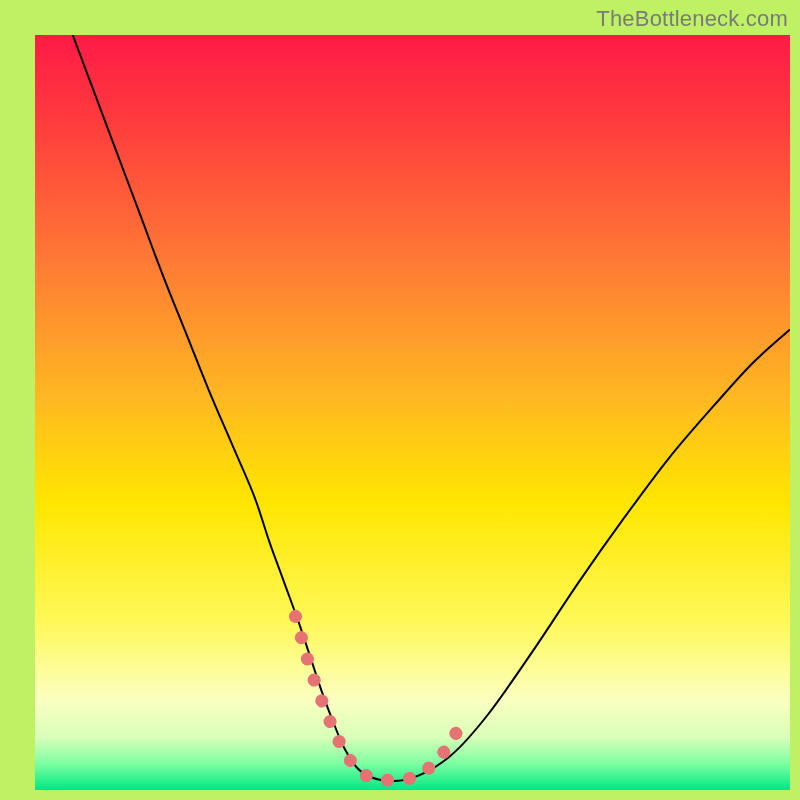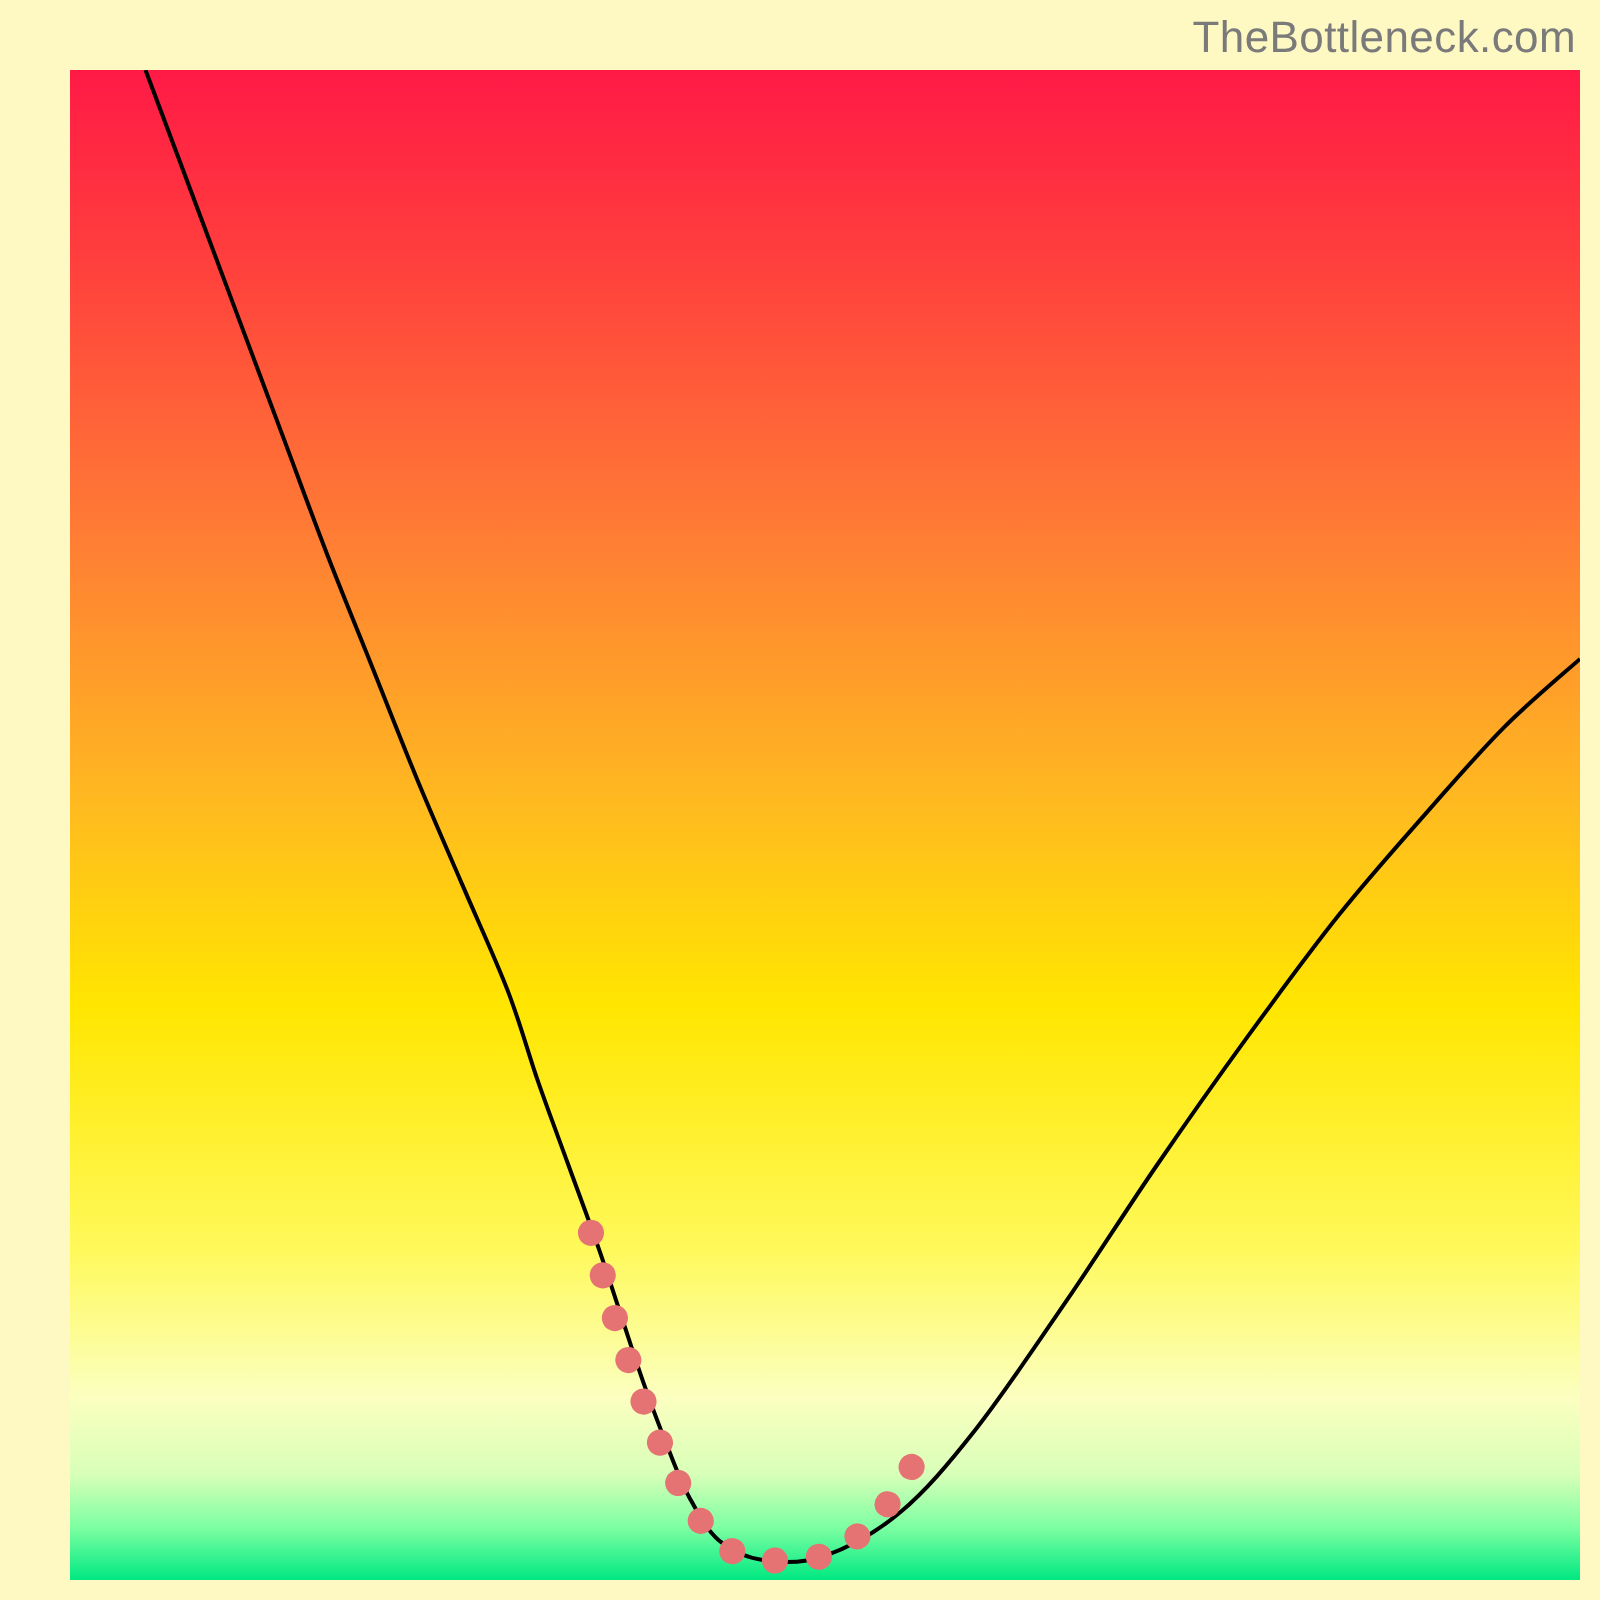--- a/index.html
+++ b/index.html
@@ -10,21 +10,21 @@
     overflow: hidden;
     background: #000;
     font-family: Arial, Helvetica, sans-serif;
   }
   .frame {
     position: absolute;
     left: 0;
     top: 0;
     width: 800px;
     height: 800px;
-    background: #fef9c3;
+    background: #bef264;
   }
   .plot {
     position: absolute;
     left: 35px;
     top: 35px;
     width: 755px;
     height: 755px;
     overflow: hidden;
   }
   .gradient {

